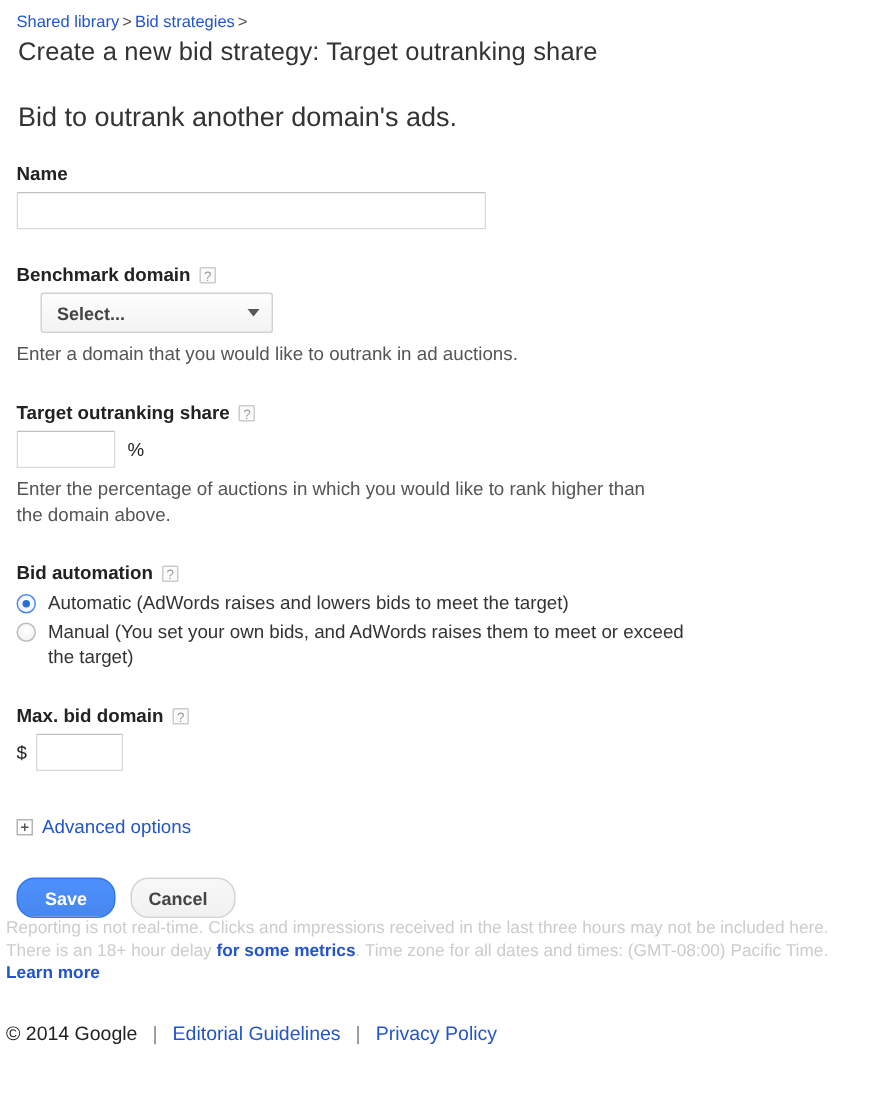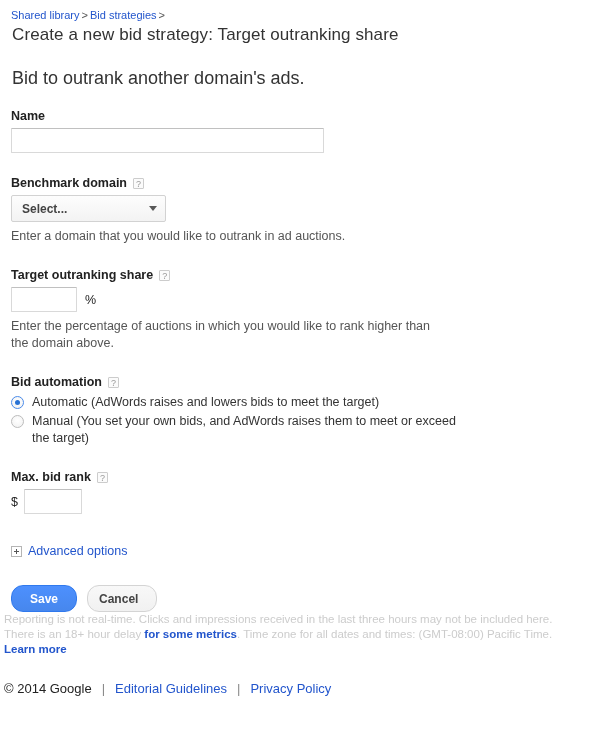--- a/index.html
+++ b/index.html
@@ -128,20 +128,21 @@
     background: linear-gradient(to bottom, #fdfdfd 0%, #f3f3f3 100%);
     display: flex;
     align-items: center;
     justify-content: space-between;
     padding: 0 8px 0 10px;
     font-size: 12px;
     font-weight: bold;
     color: #444444;
     cursor: pointer;
     user-select: none;
+    margin-left: 16px;
   }
   .caret {
     width: 0;
     height: 0;
     border-left: 4px solid transparent;
     border-right: 4px solid transparent;
     border-top: 5px solid #585858;
     margin-left: 6px;
   }
   
@@ -345,21 +346,21 @@
       <span class="radio-label">Automatic (AdWords raises and lowers bids to meet the target)</span>
     </div>
     <div class="radio-row">
       <span class="radio"></span>
       <span class="radio-label wrapped">Manual (You set your own bids, and AdWords raises them to meet or exceed the target)</span>
     </div>
   </div>
 
   <div class="field-block">
     <div class="field-label">
-      <span class="lbl-text">Max. bid rank</span>
+      <span class="lbl-text">Max. bid domain</span>
       <span class="help-icon">?</span>
     </div>
     <div class="inline-row">
       <span class="currency">$</span>
       <input class="text-input bid-input" type="text" value="" style="">
     </div>
   </div>
 
   <div class="advanced">
     <span class="expander"></span>

